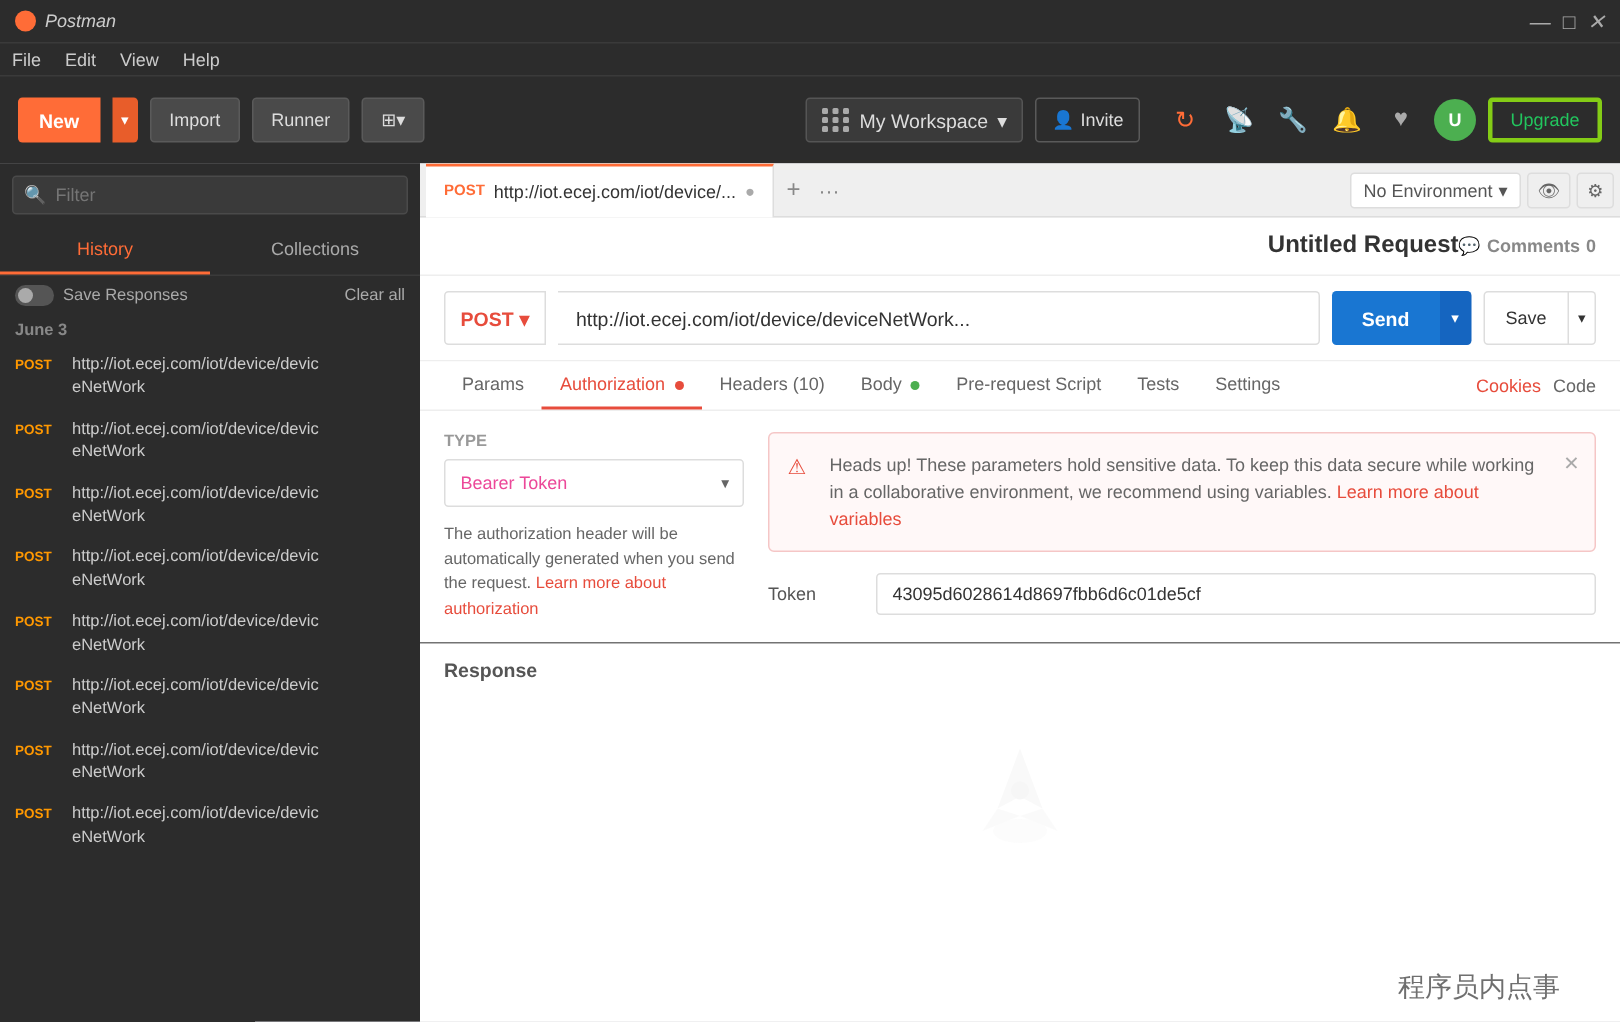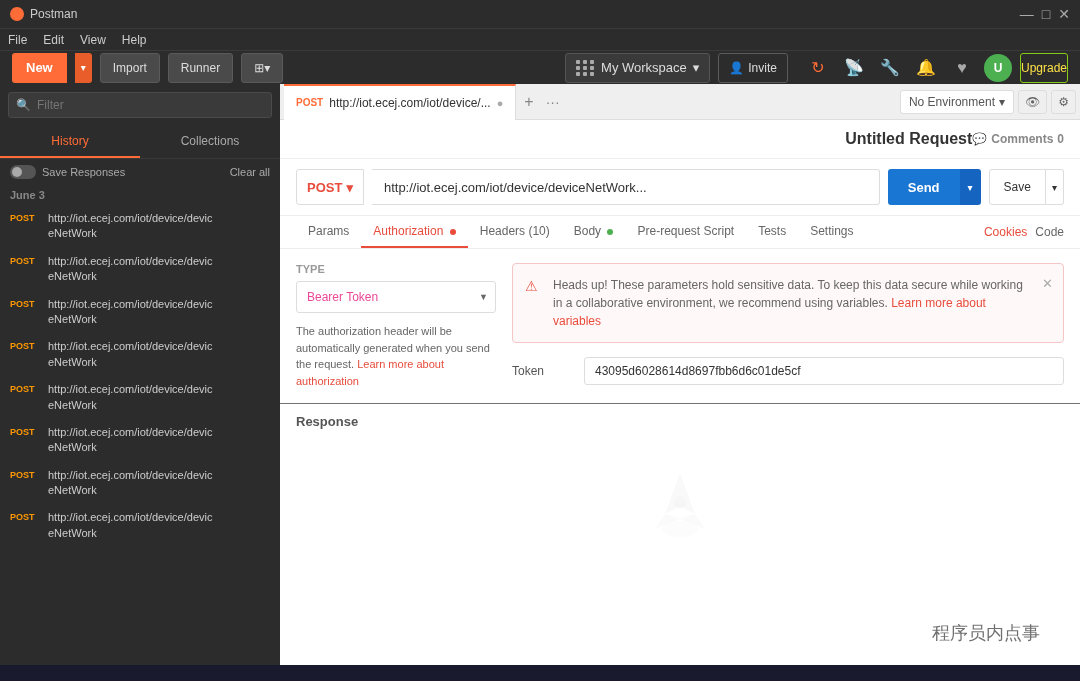--- a/index.html
+++ b/index.html
@@ -8,20 +8,21 @@
     
     .title-bar {
       background: #2c2c2c;
       height: 28px;
       display: flex;
       align-items: center;
       padding: 0 10px;
       color: #ccc;
       font-size: 12px;
       justify-content: space-between;
+      font-style: italic;
     }
     .title-bar-left { display: flex; align-items: center; gap: 6px; }
     .title-bar-icon { width: 14px; height: 14px; background: #ff6c37; border-radius: 50%; display: flex; align-items: center; justify-content: center; }
     .title-bar-controls { display: flex; gap: 8px; }
     .title-bar-controls span { cursor: pointer; color: #aaa; font-size: 14px; }
 
     
     .menu-bar {
       background: #2c2c2c;
       height: 22px;
@@ -29,21 +30,21 @@
       align-items: center;
       padding: 0 8px;
       gap: 16px;
       border-top: 1px solid #3a3a3a;
     }
     .menu-bar span { color: #ccc; font-size: 12px; cursor: pointer; }
 
     
     .toolbar {
       background: #2c2c2c;
-      height: 34px;
+      height: 59px;
       display: flex;
       align-items: center;
       padding: 0 12px;
       gap: 8px;
       border-top: 1px solid #3a3a3a;
     }
     .btn-new {
       background: #ff6c37;
       color: #fff;
       border: none;
@@ -122,25 +123,25 @@
     .toolbar-icon-btn.orange { color: #ff6c37; }
     .user-avatar {
       width: 28px; height: 28px;
       background: #4caf50;
       border-radius: 50%;
       display: flex; align-items: center; justify-content: center;
       color: #fff; font-size: 12px; font-weight: bold;
     }
     .upgrade-btn {
       background: transparent;
-      border: 1px solid #84cc16;
+      border: 3px solid #84cc16;
       border-radius: 3px;
-      padding: 0 0;
+      padding: 0 12px;
       height: 30px;
-      color: #fde047;
+      color: #22c55e;
       cursor: pointer;
       font-size: 12px;
     }
 
     
     .main-layout {
       display: flex;
       height: calc(681px - 100px);
       background: #f5f5f5;
     }

